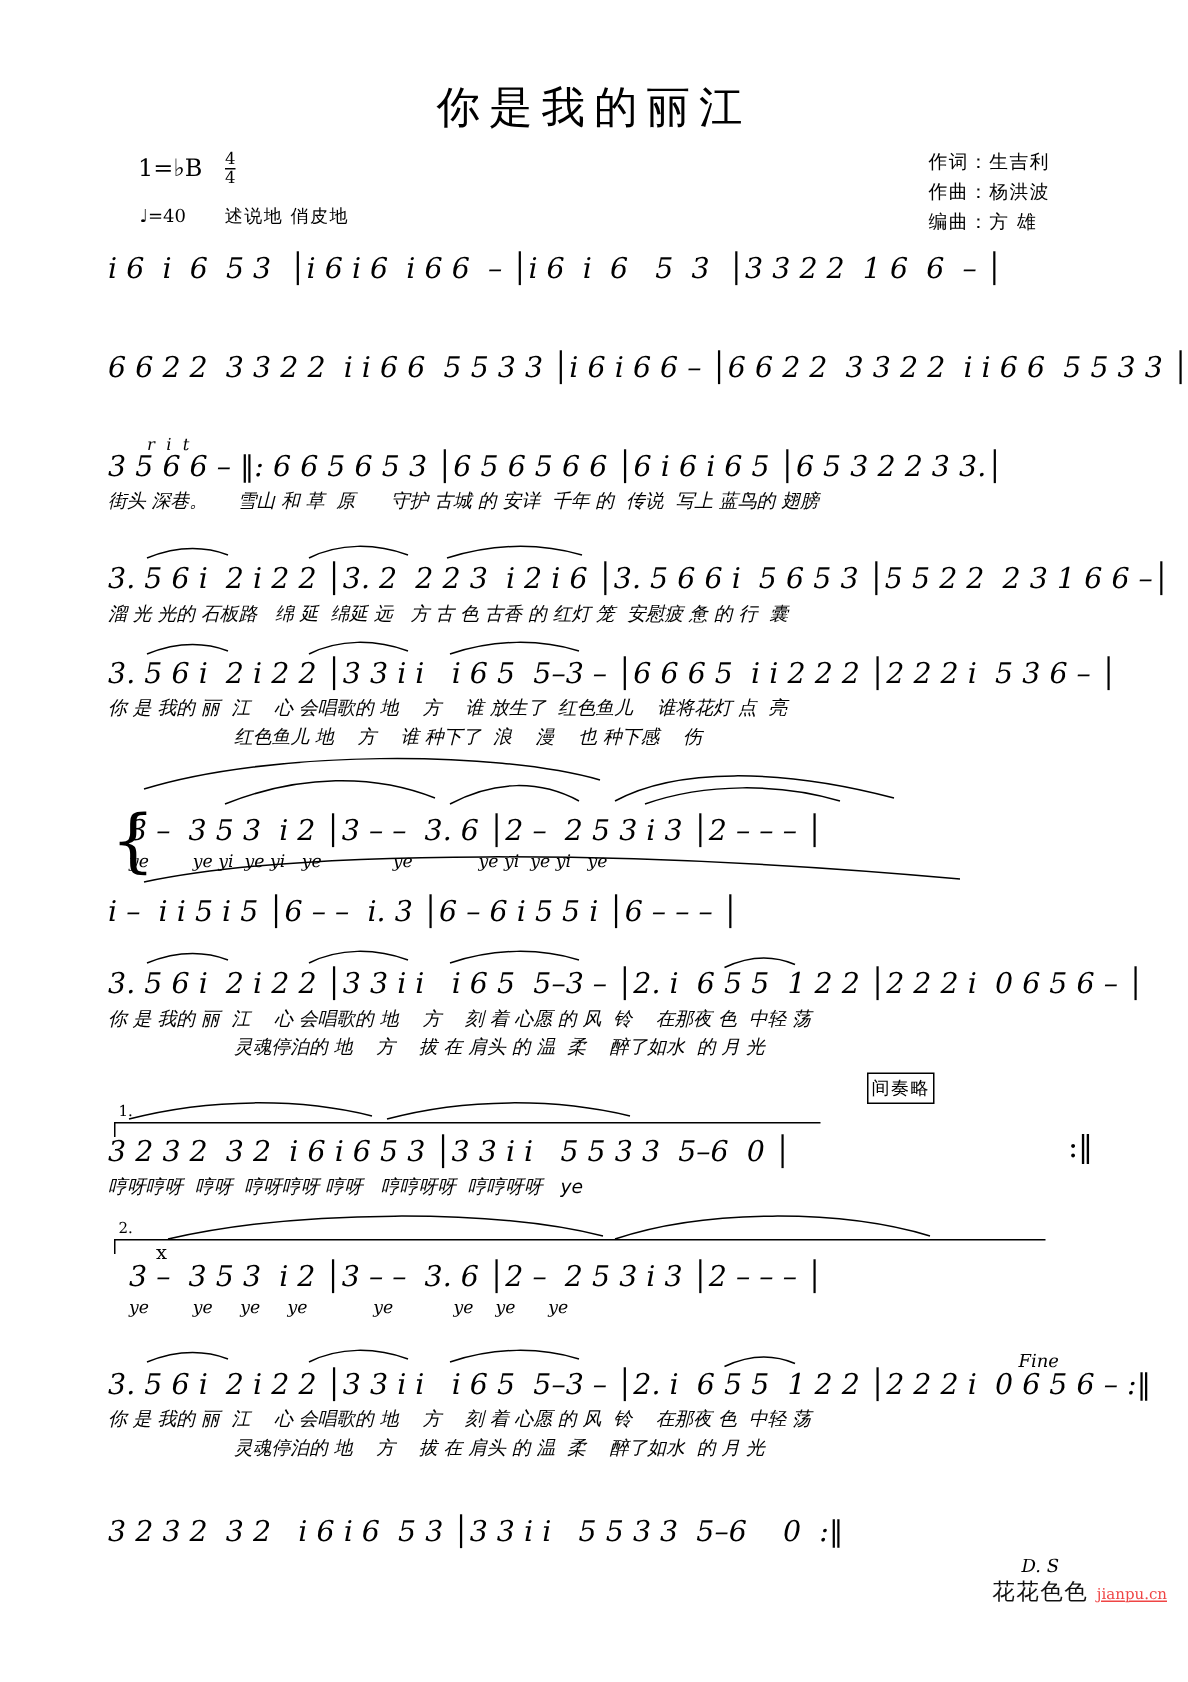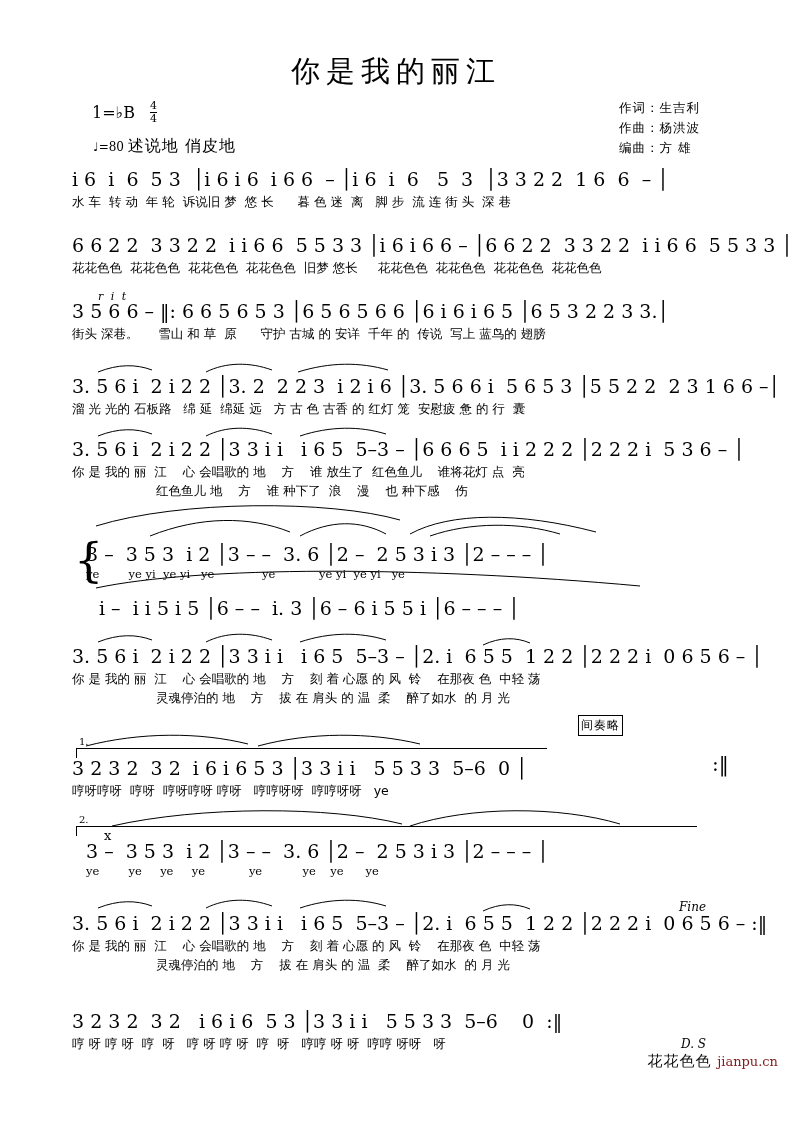--- a/index.html
+++ b/index.html
@@ -27,21 +27,21 @@
   .key-sig .frac{
     display:inline-block;vertical-align:-4px;margin-left:10px;
     font-size:11px;line-height:1.05;text-align:center;
   }
   .key-sig .frac span{display:block;}
   .key-sig .frac .num{border-bottom:0;}
   .tempo{
     position:absolute;left:93px;top:136px;font-size:12px;
     font-family:"DejaVu Serif","Liberation Serif",serif;
   }
-  .tempo .mood{letter-spacing:1px;font-size:16px;}
+  .tempo .mood{margin-left:22px;letter-spacing:1px;font-size:12px;}
 
   .credits{
     position:absolute;right:92px;top:98px;text-align:left;
     font-size:12.5px;line-height:20px;letter-spacing:1px;
   }
 
   .rit{
     position:absolute;left:98px;top:290px;font-size:11px;
     font-family:"DejaVu Serif","Liberation Serif",serif;font-style:italic;
     letter-spacing:2px;
@@ -53,21 +53,21 @@
   .ds{
     position:absolute;right:86px;top:997px;font-size:12px;
     font-family:"DejaVu Serif","Liberation Serif",serif;font-style:italic;margin-top:40px;
   }
   .interlude{
     position:absolute;left:578px;top:715px;font-size:12px;letter-spacing:1px;
     border:1px solid #000;padding:1px 2px;
   }
 
   
-  .sys{position:absolute;left:72px;width:650px;}
+  .sys{position:absolute;left:72px;width:650px;font-style:italic;}
   .notes{
     font-family:"DejaVu Serif","Liberation Serif",serif;
     font-size:19px;
     letter-spacing:0px;
     white-space:pre;
     line-height:22px;
   }
   .lyr{
     font-size:12.5px;
     white-space:pre;
@@ -101,61 +101,59 @@
     font-family:"DejaVu Serif","Liberation Serif",serif;
   }
 
   .slur-layer{position:absolute;left:0;top:0;width:792px;height:1121px;pointer-events:none;}
 
   .watermark{
     position:absolute;right:14px;bottom:10px;
     font-size:15px;letter-spacing:1px;color:#111;
     font-family:"DejaVu Serif","Liberation Serif",serif;
   }
-  .watermark .red{color:#7f1d1d;font-size:13px;letter-spacing:0px;}
+  .watermark .red{color:#ef4444;font-size:10px;letter-spacing:0px;text-decoration:underline;}
 </style>
 </head>
 <body>
 
 <div class="page">
 
   <div class="title">你是我的丽江</div>
 
   <div class="key-sig">
     <span>1=♭B</span>
     <span class="frac">
       <span class="num">4</span>
       <span class="den" style="border-top:1px solid #000;">4</span>
     </span>
   </div>
 
   <div class="tempo">
-    <span>♩=80</span>
+    <span>♩=40</span>
     <span class="mood">述说地  俏皮地</span>
   </div>
 
   <div class="credits">
     <div>作词：生吉利</div>
     <div>作曲：杨洪波</div>
     <div>编曲：方  雄</div>
   </div>
 
   <div class="rit">r i t</div>
   <div class="fine">Fine</div>
   <div class="ds">D. S</div>
   <div class="interlude">间奏略</div>
 
   <div class="sys" style="top:168px;">
     <div class="notes">i 6  i  6  5 3  │i 6 i 6  i 6 6  – │i 6  i  6   5  3  │3 3 2 2  1 6  6  – │</div>
-    <div class="lyr">水 车  转 动  年 轮  诉说旧 梦  悠 长      暮 色 迷  离   脚 步  流 连 街 头  深 巷</div>
   </div>
 
   <div class="sys" style="top:234px;">
     <div class="notes">6 6 2 2  3 3 2 2  i i 6 6  5 5 3 3 │i 6 i 6 6 – │6 6 2 2  3 3 2 2  i i 6 6  5 5 3 3 │</div>
-    <div class="lyr">花花色色  花花色色  花花色色  花花色色  旧梦 悠长     花花色色  花花色色  花花色色  花花色色</div>
   </div>
 
   <div class="sys" style="top:300px;">
     <div class="notes">3 5 6 6 – ‖: 6 6 5 6 5 3 │6 5 6 5 6 6 │6 i 6 i 6 5 │6 5 3 2 2 3 3.│</div>
     <div class="lyr">街头 深巷。     雪山 和 草  原      守护 古城 的 安详  千年 的  传说  写上 蓝鸟的 翅膀</div>
   </div>
 
   <div class="sys" style="top:375px;">
     <div class="notes">3. 5 6 i  2 i 2 2 │3. 2  2 2 3  i 2 i 6 │3. 5 6 6 i  5 6 5 3 │5 5 2 2  2 3 1 6 6 –│</div>
     <div class="lyr">溜 光 光的 石板路   绵 延  绵延 远   方 古 色 古香 的 红灯 笼  安慰疲 惫 的 行  囊</div>
@@ -165,21 +163,21 @@
     <div class="notes">3. 5 6 i  2 i 2 2 │3 3 i i   i 6 5  5–3 – │6 6 6 5  i i 2 2 2 │2 2 2 i  5 3 6 – │</div>
     <div class="lyr">你 是 我的 丽  江    心 会唱歌的 地    方    谁 放生了  红色鱼儿    谁将花灯 点  亮</div>
     <div class="lyr2" style="margin-left:84px;">红色鱼儿 地    方    谁 种下了  浪    漫    也 种下感    伤</div>
   </div>
 
   <div class="brace" style="top:540px;">{</div>
   <div class="sys" style="top:543px;left:86px;">
     <div class="notes">3 –  3 5 3  i 2 │3 – –  3. 6 │2 –  2 5 3 i 3 │2 – – – │</div>
     <div class="ye">ye        ye yi  ye yi   ye             ye            ye yi  ye yi   ye</div>
   </div>
-  <div class="sys" style="top:597px;left:99px;">
+  <div class="sys" style="top:597px;left:72px;">
     <div class="notes">i –  i i 5 i 5 │6 – –  i. 3 │6 – 6 i 5 5 i │6 – – – │</div>
   </div>
 
   <div class="sys" style="top:645px;">
     <div class="notes">3. 5 6 i  2 i 2 2 │3 3 i i   i 6 5  5–3 – │2. i  6 5 5  1 2 2 │2 2 2 i  0 6 5 6 – │</div>
     <div class="lyr">你 是 我的 丽  江    心 会唱歌的 地    方    刻 着 心愿 的 风  铃    在那夜 色  中轻 荡</div>
     <div class="lyr2" style="margin-left:84px;">灵魂停泊的 地    方    拔 在 肩头 的 温  柔    醉了如水  的 月 光</div>
   </div>
 
   <div class="volta" style="left:76px;top:748px;width:470px;">
@@ -201,21 +199,20 @@
   </div>
 
   <div class="sys" style="top:912px;">
     <div class="notes">3. 5 6 i  2 i 2 2 │3 3 i i   i 6 5  5–3 – │2. i  6 5 5  1 2 2 │2 2 2 i  0 6 5 6 – :‖</div>
     <div class="lyr">你 是 我的 丽  江    心 会唱歌的 地    方    刻 着 心愿 的 风  铃    在那夜 色  中轻 荡</div>
     <div class="lyr2" style="margin-left:84px;">灵魂停泊的 地    方    拔 在 肩头 的 温  柔    醉了如水  的 月 光</div>
   </div>
 
   <div class="sys" style="top:1010px;">
     <div class="notes">3 2 3 2  3 2   i 6 i 6  5 3 │3 3 i i   5 5 3 3  5–6    0  :‖</div>
-    <div class="lyr">哼 呀 哼 呀  哼  呀   哼 呀 哼 呀  哼  呀   哼哼 呀 呀  哼哼 呀呀   呀</div>
   </div>
 
   <svg class="slur-layer" viewBox="0 0 792 1121">
     <g fill="none" stroke="#000" stroke-width="1">
       <path d="M96,526 C180,500 330,500 400,520"></path>
       <path d="M150,536 C200,516 250,516 290,532"></path>
       <path d="M300,536 C330,520 360,520 386,534"></path>
       <path d="M410,534 C450,512 520,512 596,532"></path>
       <path d="M430,536 C470,522 520,522 560,534"></path>
       <path d="M96,588 C200,566 420,566 640,586"></path>

